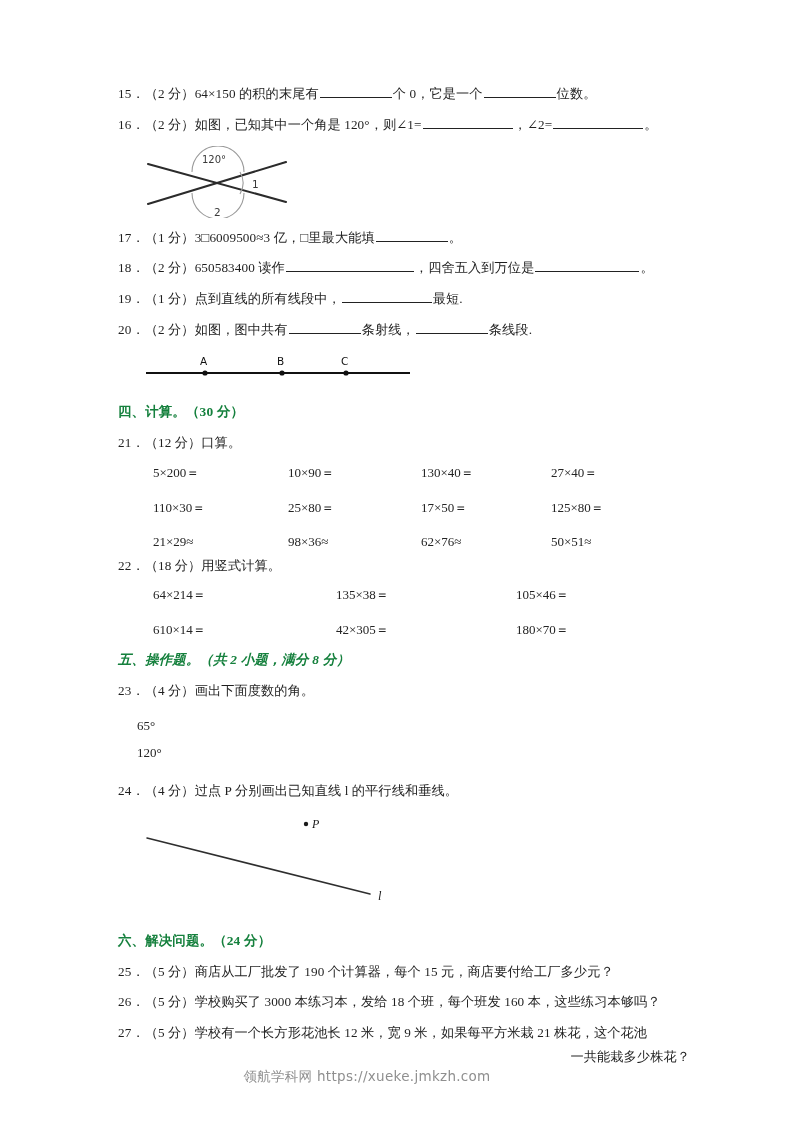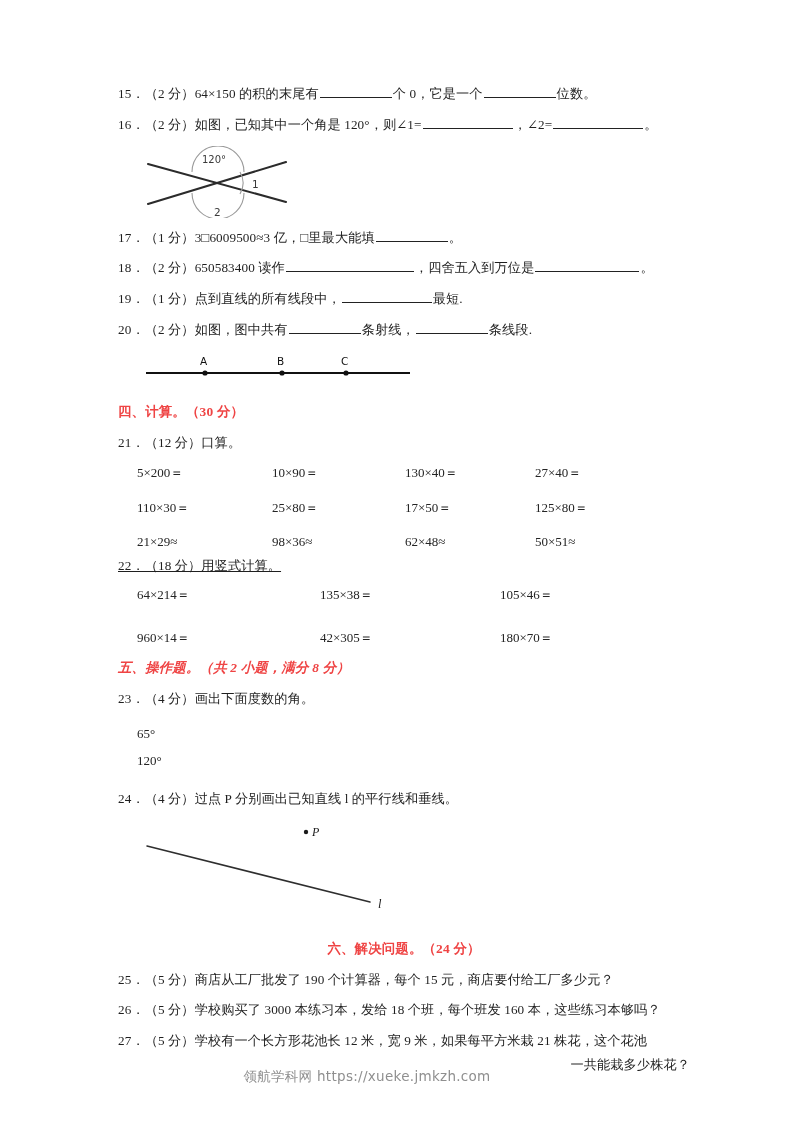--- a/index.html
+++ b/index.html
@@ -47,21 +47,21 @@
     margin: 0 1px;
   }
   .b-md { width: 72px; }
   .b-lg { width: 90px; }
   .b-xl { width: 128px; }
 
   
   .section-head {
     font-size: 13.4px;
     font-weight: bold;
-    color: #ef4444;
+    color: #15803d;
     margin: 18px 0 12px 0;
     letter-spacing: 0.2px;
     font-family: "Liberation Serif", "DejaVu Serif", serif;
   }
 
   
   .figure { position: relative; }
   .fig-cross { height: 72px; margin: 4px 0 10px 0; }
   .fig-abc   { height: 34px; margin: 2px 0 6px 0; }
   .fig-pl    { height: 110px; margin: 6px 0 8px 0; }
@@ -72,23 +72,23 @@
     font-size: 13px;
     color: #242424;
     margin: 4px 0 6px 19px;
   }
   .calc-grid.cols4 {
     grid-template-columns: 135px 133px 130px 140px;
     row-gap: 17px;
   }
   .calc-grid.cols3 {
     grid-template-columns: 183px 180px 160px;
-    row-gap: 25px;
-  }
-  .calc-cell { white-space: nowrap; }
+    row-gap: 17px;
+  }
+  .calc-cell { white-space: nowrap; margin-left: 16px; }
 
   .angle-list {
     font-size: 13px;
     margin: 8px 0 0 19px;
     line-height: 2.1;
     color: #242424;
   }
   .indent-line {
     margin-left: 19px;
     text-align: right;
@@ -170,31 +170,31 @@
       <div class="calc-cell">5×200＝</div>
       <div class="calc-cell">10×90＝</div>
       <div class="calc-cell">130×40＝</div>
       <div class="calc-cell">27×40＝</div>
       <div class="calc-cell">110×30＝</div>
       <div class="calc-cell">25×80＝</div>
       <div class="calc-cell">17×50＝</div>
       <div class="calc-cell">125×80＝</div>
       <div class="calc-cell">21×29≈</div>
       <div class="calc-cell">98×36≈</div>
-      <div class="calc-cell">62×48≈</div>
+      <div class="calc-cell">62×76≈</div>
       <div class="calc-cell">50×51≈</div>
     </div>
 
-    <div class="qline" style="margin-top:2px;text-decoration:underline;">22．（18 分）用竖式计算。</div>
+    <div class="qline" style="margin-top:2px;">22．（18 分）用竖式计算。</div>
 
     <div class="calc-grid cols3">
       <div class="calc-cell">64×214＝</div>
       <div class="calc-cell">135×38＝</div>
       <div class="calc-cell">105×46＝</div>
-      <div class="calc-cell">960×14＝</div>
+      <div class="calc-cell">610×14＝</div>
       <div class="calc-cell">42×305＝</div>
       <div class="calc-cell">180×70＝</div>
     </div>
 
     <div class="section-head" style="margin-top:12px;font-style:italic;">五、操作题。（共 2 小题，满分 8 分）</div>
 
     <div class="qline">23．（4 分）画出下面度数的角。</div>
 
     <div class="angle-list">
       <div>65°</div>
@@ -205,21 +205,21 @@
 
     <div class="figure fig-pl">
       <svg width="280" height="110" viewBox="0 0 280 110" style="position:absolute;left:20px;top:0;">
         <line x1="9" y1="26" x2="232" y2="82" stroke="#2e2e2e" stroke-width="1.5" stroke-linecap="round"></line>
         <circle cx="168" cy="12" r="2.2" fill="#1a1a1a"></circle>
         <text x="174" y="16" font-family="Liberation Serif, serif" font-style="italic" font-size="12" fill="#1a1a1a">P</text>
         <text x="240" y="88" font-family="Liberation Serif, serif" font-style="italic" font-size="12.5" fill="#1a1a1a">l</text>
       </svg>
     </div>
 
-    <div class="section-head" style="margin-top:10px;text-align:center;">六、解决问题。（24 分）</div>
+    <div class="section-head" style="margin-top:10px;">六、解决问题。（24 分）</div>
 
     <div class="qline">25．（5 分）商店从工厂批发了 190 个计算器，每个 15 元，商店要付给工厂多少元？</div>
 
     <div class="qline">26．（5 分）学校购买了 3000 本练习本，发给 18 个班，每个班发 160 本，这些练习本够吗？</div>
 
     <div class="qline" style="margin-bottom:4px;">27．（5 分）学校有一个长方形花池长 12 米，宽 9 米，如果每平方米栽 21 株花，这个花池</div>
     <div class="qline indent-line">一共能栽多少株花？</div>
 
 
   </div>

